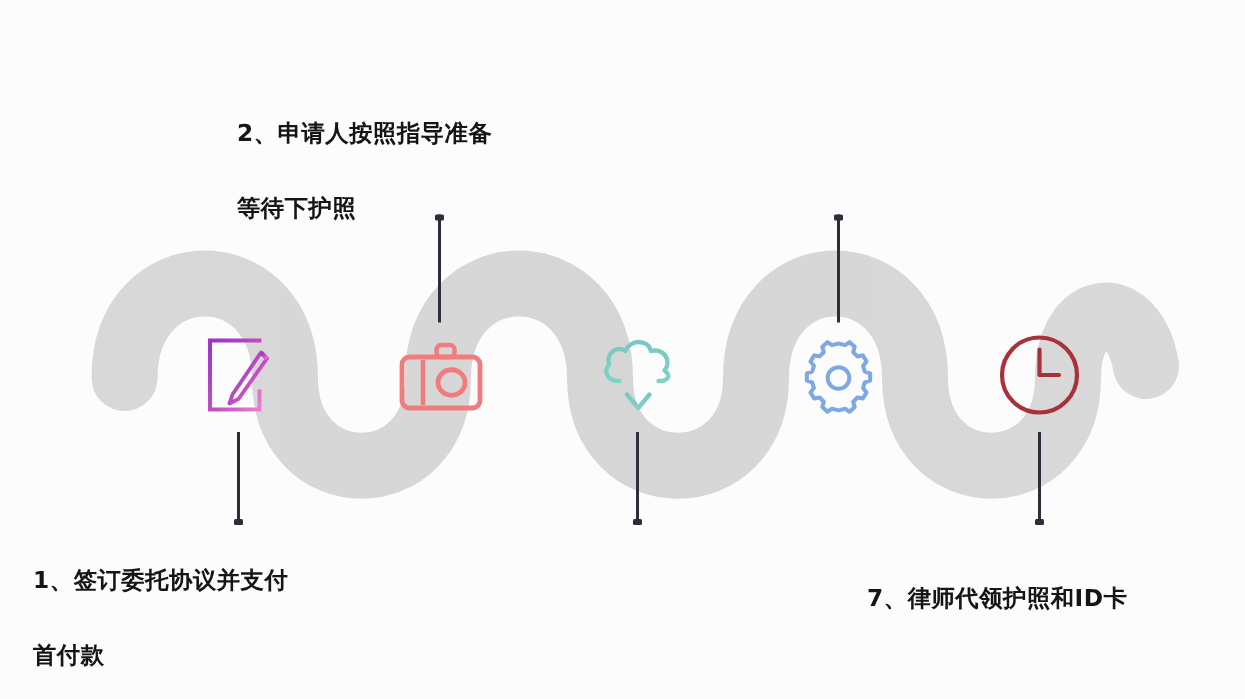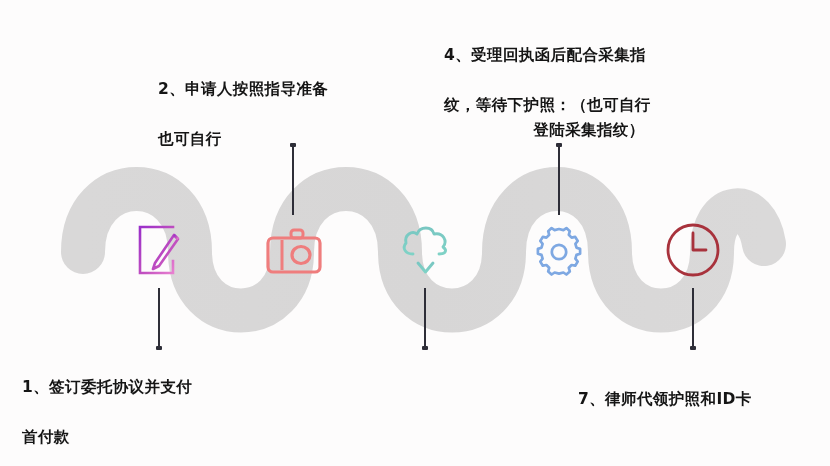--- a/index.html
+++ b/index.html
@@ -186,27 +186,22 @@
     </svg>
   </div>
 
   <div class="caption c1">
     <span>1、签订委托协议并支付</span><br>
     <span>首付款</span>
   </div>
 
   <div class="caption c2">
     <span>2、申请人按照指导准备</span><br>
-    <span>也可自行</span>
-  </div>
-
-
-  <div class="caption c4">
-    <span>4、受理回执函后配合采集指</span><br>
-    <span>纹，等待下护照：（也可自行</span>
-    <span class="line-3">登陆采集指纹）</span>
-  </div>
+    <span>等待下护照</span>
+  </div>
+
+
 
   <div class="caption c5">
     <span>7、律师代领护照和ID卡</span>
   </div>
 
 </div>
 
 </body></html>

